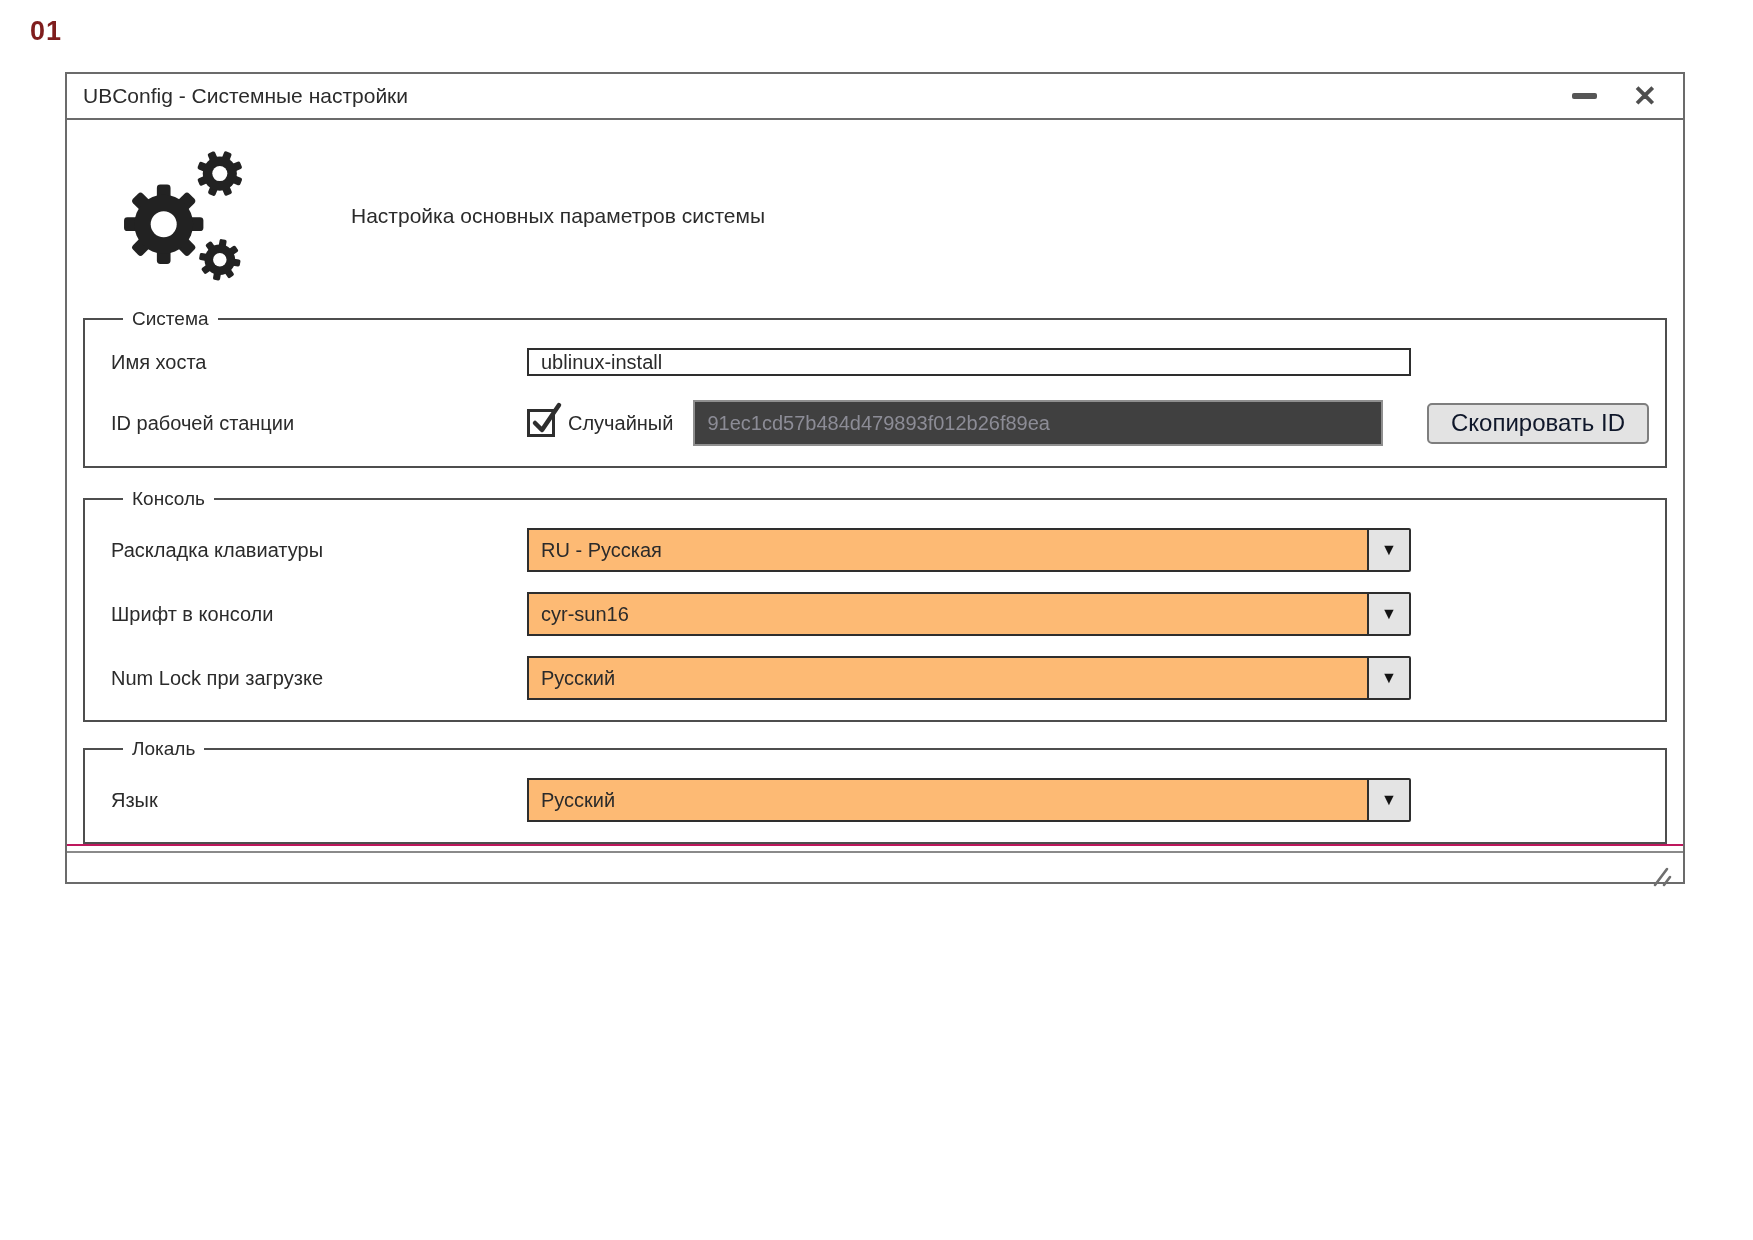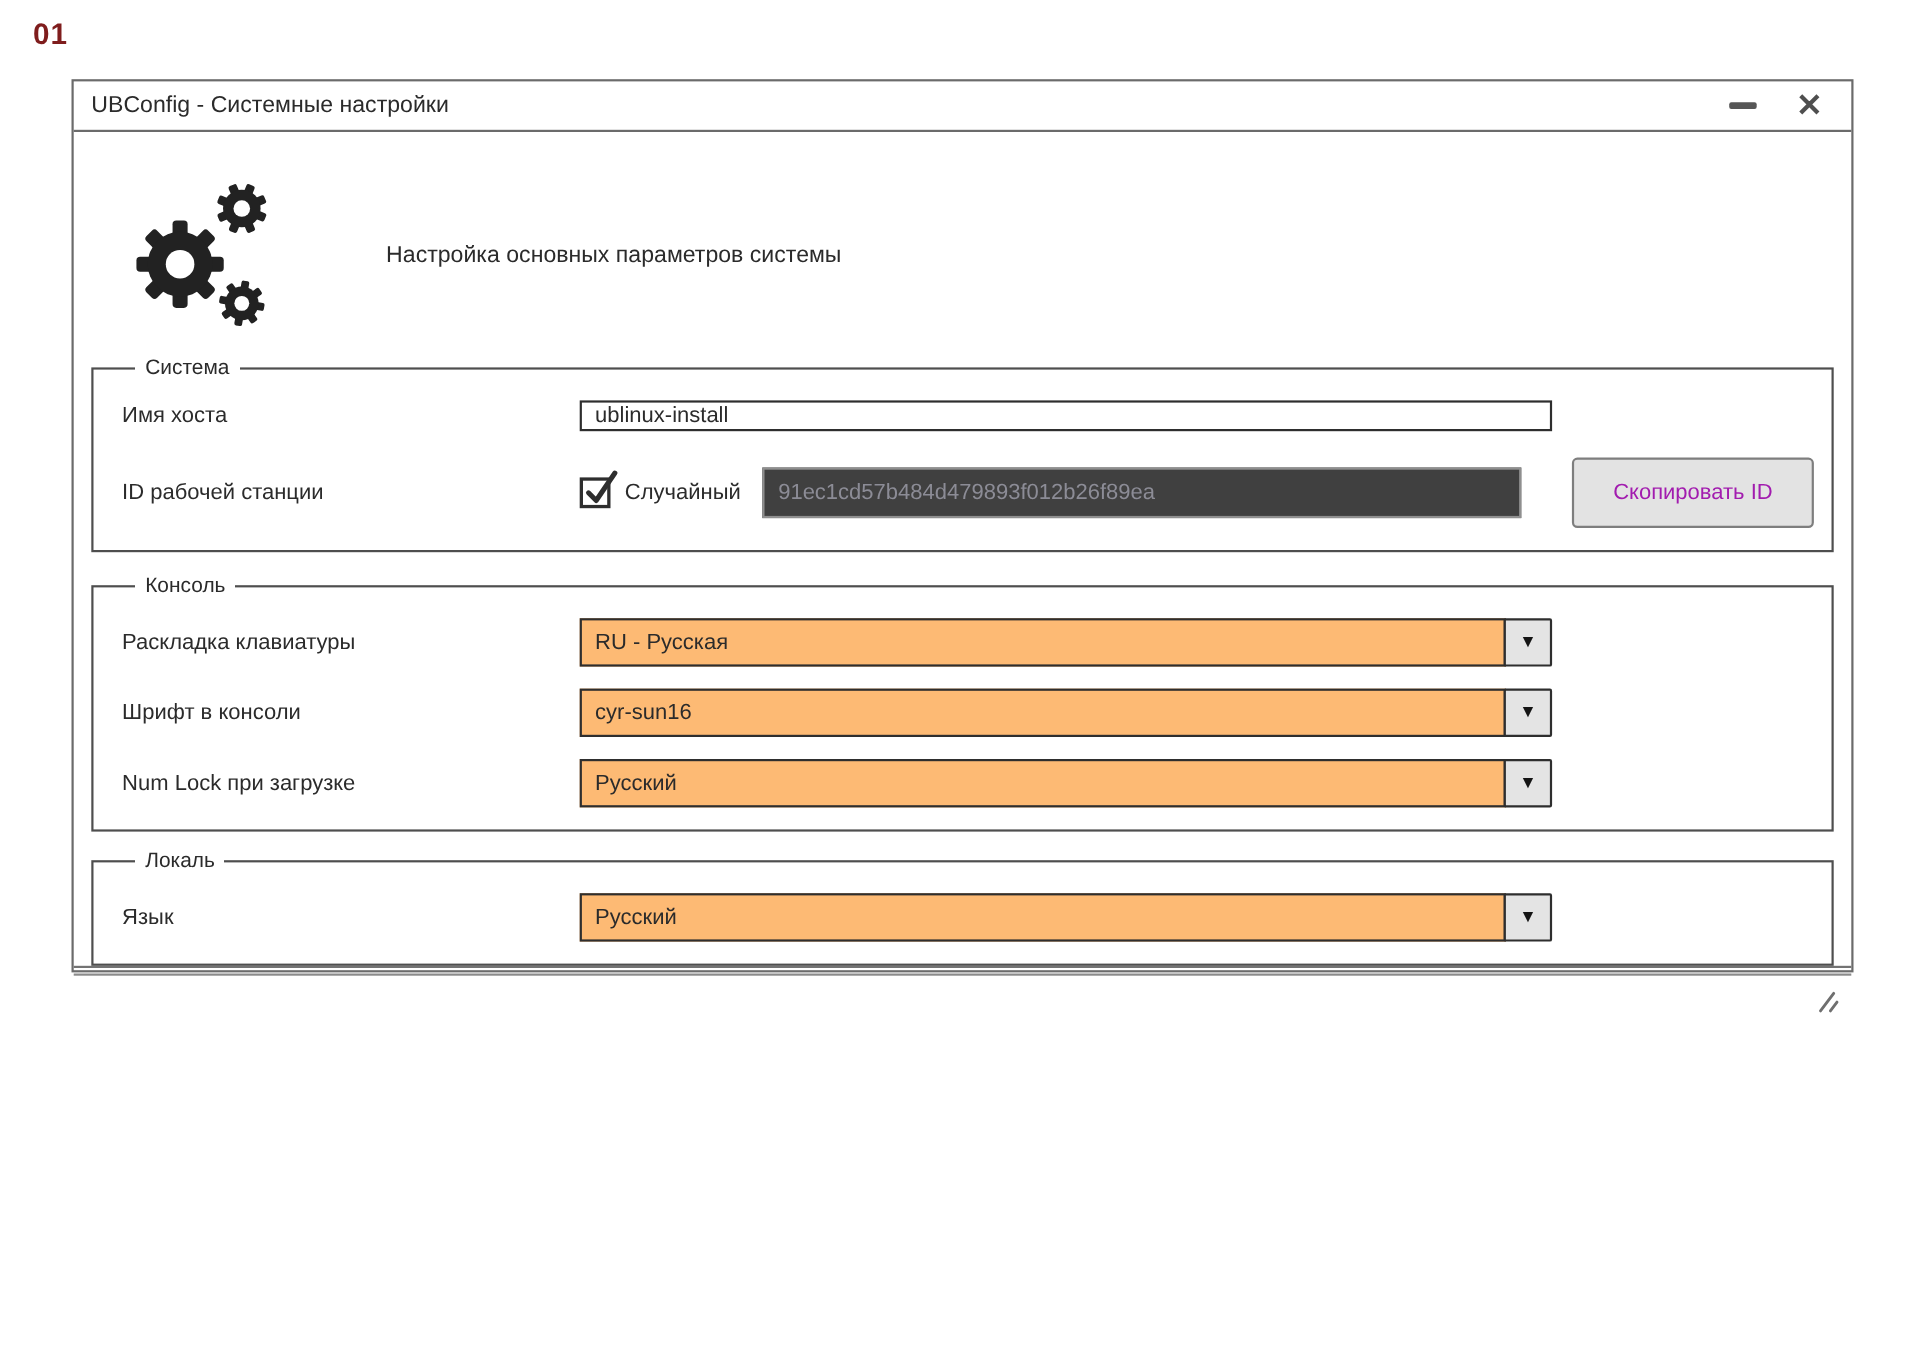--- a/index.html
+++ b/index.html
@@ -18,21 +18,21 @@
     display:flex; flex-direction:column;
   }
   .titlebar {
     height:46px; flex:0 0 46px; border-bottom:2px solid #6b6b6b;
     display:flex; align-items:center; padding:0 0 0 16px;
   }
   .titlebar-title { font-size:21px; color:#2b2b2b; }
   .win-controls { margin-left:auto; display:flex; align-items:center; gap:36px; margin-right:26px; }
   .btn-min { width:25px; height:6px; background:#565656; border-radius:2px; cursor:pointer; }
   .btn-close { font-size:29px; line-height:29px; color:#4f4f4f; font-weight:600; cursor:pointer; }
-  .content { flex:1 1 auto; padding-top:16px; border-bottom:2px solid #737373; }
+  .content { flex:1 1 auto; border-bottom:2px solid #be185d; }
   .app-header { display:flex; align-items:center; padding:18px 30px 14px 46px; }
   .gears { width:150px; height:156px; flex:0 0 auto; }
   .app-desc { font-size:21px; margin-left:88px; color:#2b2b2b; }
   fieldset.group {
     border:2px solid #4e4e4e; margin:0 16px; padding:2px 16px 20px 26px;
   }
   fieldset.group + fieldset.group { margin-top:20px; }
   legend.group-legend { font-size:19px; padding:0 9px; margin-left:12px; color:#2b2b2b; }
   .row { display:flex; align-items:center; margin-top:16px; }
   .row-label { width:416px; flex:0 0 416px; font-size:20px; color:#2b2b2b; }
@@ -47,23 +47,23 @@
     position:relative; flex:0 0 auto; cursor:pointer;
   }
   .checkbox svg { position:absolute; left:1px; top:-6px; overflow:visible; }
   .checkbox-label { font-size:20px; margin-left:13px; margin-right:20px; cursor:pointer; }
   .id-input {
     width:690px; height:46px; border:2px solid #8f8f8f; background:#404040;
     font-family:"Liberation Sans", sans-serif; font-size:20px; color:#8c8c96;
     padding:0 12px; outline:none;
   }
   .copy-btn {
-    margin-left:auto; min-width:220px; height:64px;
+    margin-left:auto; min-width:220px; height:41px;
     background:#e3e3e3; border:2px solid #7e7e7e; border-radius:5px;
-    font-family:"Liberation Sans", sans-serif; font-size:20px; color:#a21caf;
+    font-family:"Liberation Sans", sans-serif; font-size:24px; color:#0f172a;
     padding:0 22px; cursor:pointer;
   }
   .combo { display:flex; align-items:stretch; width:884px; height:44px; cursor:pointer; }
   .combo-value {
     flex:1 1 auto; border:2px solid #2e2e2e; background:#fdba74;
     display:flex; align-items:center; padding-left:12px; font-size:20px; color:#2b2b2b;text-align:right;
   }
   .combo-btn {
     flex:0 0 44px; margin-left:-2px; border:2px solid #2e2e2e; border-radius:2px;
     background:#e4e4e4; display:flex; align-items:center; justify-content:center; cursor:pointer;

